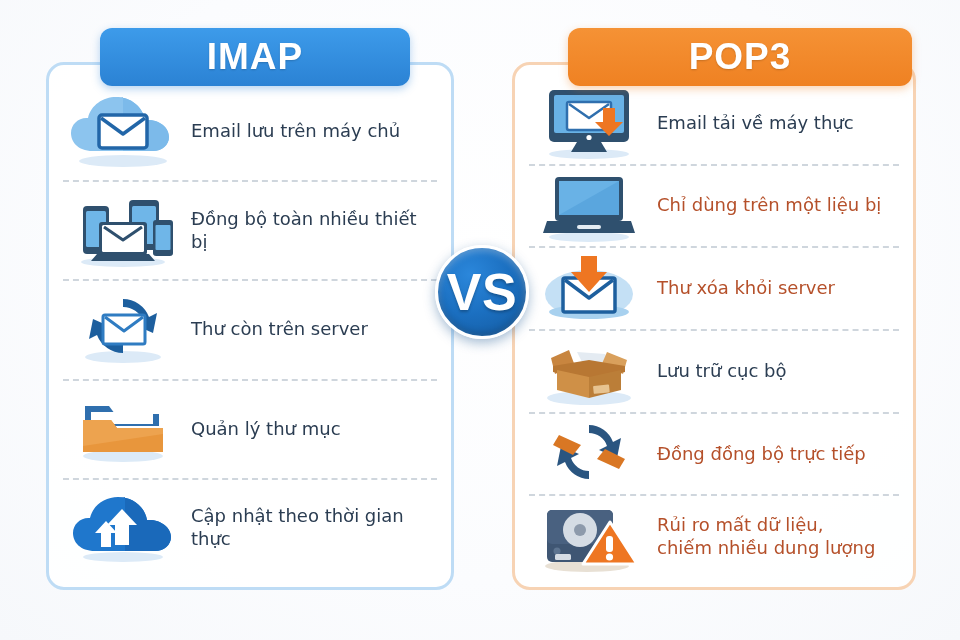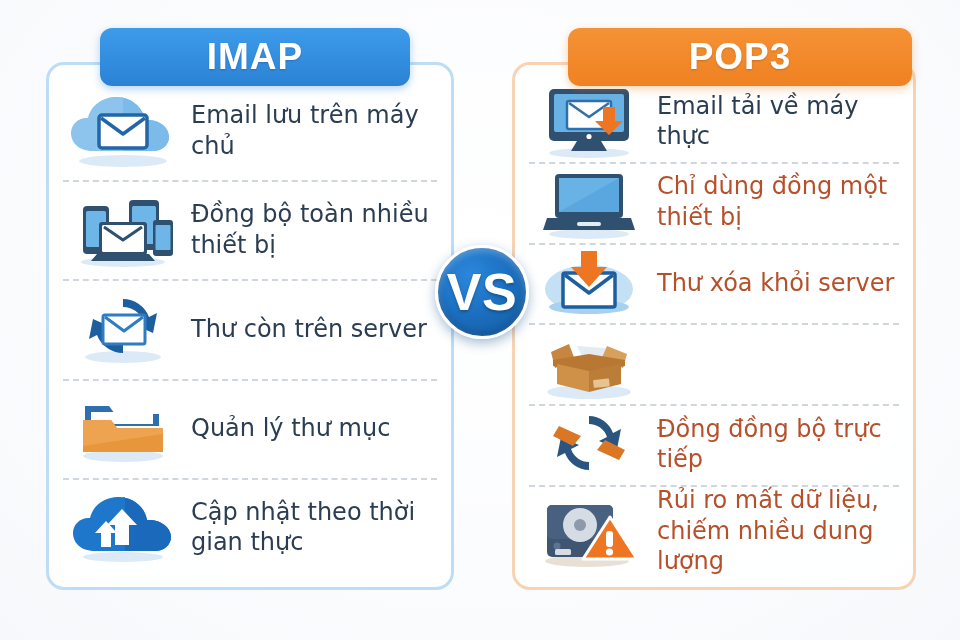--- a/index.html
+++ b/index.html
@@ -103,21 +103,21 @@
   .row-icon {
     width: 120px;
     min-width: 120px;
     height: 78px;
     display: flex;
     align-items: center;
     justify-content: center;
   }
   .row-icon svg { display: block; }
   .row-label {
-    font-size: 24px;
+    font-size: 18px;
     line-height: 1.28;
     padding-left: 8px;
     font-family: "DejaVu Sans", "Liberation Sans", sans-serif;
   }
   .imap .row-label { color: #2b3d52; }
   .pop3 .row-label { color: #b5502a; }
   .pop3 .row-label.navy { color: #2b3d52; }
 
   
   #vs-badge {
@@ -252,21 +252,21 @@
         <div class="row-icon">
           <svg width="112" height="76" viewBox="0 0 112 76">
             <ellipse cx="56" cy="70" rx="40" ry="5" fill="#dceaf7"></ellipse>
             <rect x="22" y="10" width="68" height="44" rx="4" fill="#2f506e"></rect>
             <path d="M26 14 L86 14 L86 48 L26 48 Z" fill="#69b2e6"></path>
             <path d="M26 48 L86 14 L86 48 Z" fill="#5aa6de"></path>
             <path d="M14 54 L98 54 L102 66 L10 66 Z" fill="#2f506e"></path>
             <rect x="44" y="58" width="24" height="4" rx="2" fill="#e4ecf3"></rect>
           </svg>
         </div>
-        <div class="row-label">Chỉ dùng đồng một thiết bị</div>
+        <div class="row-label">Chỉ dùng trên một liệu bị</div>
       </div>
 
       <div class="row">
         <div class="row-icon">
           <svg width="112" height="76" viewBox="0 0 112 76">
             <ellipse cx="56" cy="44" rx="44" ry="24" fill="#c4e0f5"></ellipse>
             <ellipse cx="56" cy="62" rx="40" ry="7" fill="#a8d1ef"></ellipse>
             <rect x="30" y="28" width="52" height="34" rx="2" fill="#ffffff" stroke="#1d5f9e" stroke-width="3.5"></rect>
             <path d="M32 30 L56 48 L80 30" fill="none" stroke="#1d5f9e" stroke-width="3.5" stroke-linejoin="round"></path>
             <path d="M48 6 L48 22 L38 22 L56 42 L74 22 L64 22 L64 6 Z" fill="#ee7622"></path>
@@ -281,20 +281,21 @@
             <ellipse cx="56" cy="66" rx="42" ry="7" fill="#dceaf7"></ellipse>
             <path d="M44 20 L72 22 L78 34 L50 32 Z" fill="#e4ebf2"></path>
             <path d="M18 26 L36 18 L42 34 L22 42 Z" fill="#c8853f"></path>
             <path d="M94 28 L74 20 L68 34 L90 42 Z" fill="#d9a05c"></path>
             <path d="M20 34 L56 28 L92 34 L92 40 L56 48 L20 40 Z" fill="#b87733"></path>
             <path d="M24 38 L56 45 L56 66 L24 58 Z" fill="#cf9047"></path>
             <path d="M88 38 L56 45 L56 66 L88 58 Z" fill="#bb7e38"></path>
             <rect x="60" y="54" width="16" height="8" rx="1" fill="#e7c390" transform="rotate(-6 60 54)"></rect>
           </svg>
         </div>
+        <div class="row-label navy">Lưu trữ cục bộ</div>
       </div>
 
       <div class="row">
         <div class="row-icon">
           <svg width="112" height="76" viewBox="0 0 112 76">
             <path d="M56 10 A26 26 0 0 1 80 27 L88 23 L84 43 L66 35 L74 31 A19 19 0 0 0 56 18 Z" fill="#2a5580"></path>
             <path d="M56 64 A26 26 0 0 1 32 47 L24 51 L28 31 L46 39 L38 43 A19 19 0 0 0 56 56 Z" fill="#2a5580"></path>
             <path d="M26 20 L48 30 L40 40 L20 30 Z" fill="#d97724"></path>
             <path d="M86 54 L64 44 L72 34 L92 44 Z" fill="#d97724"></path>
           </svg>

